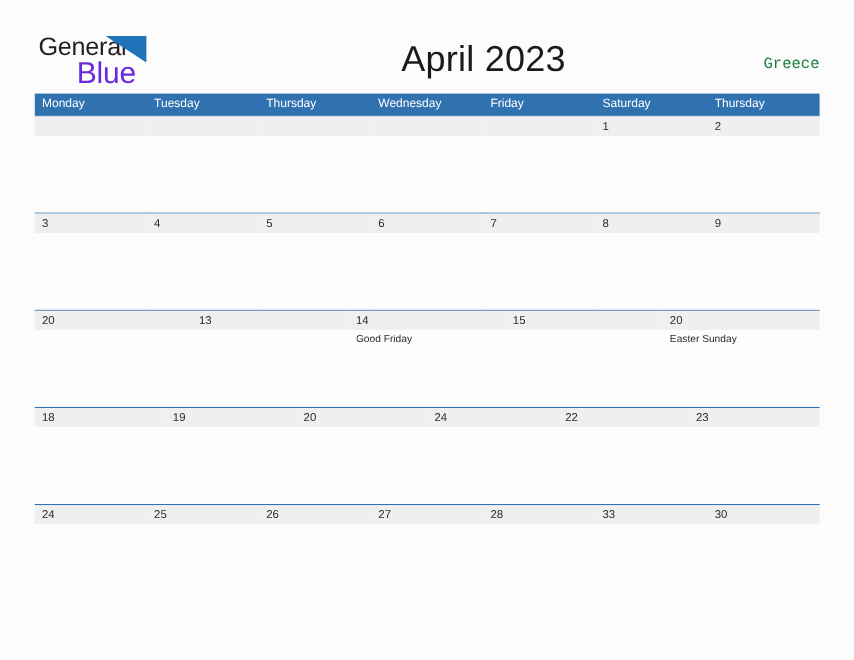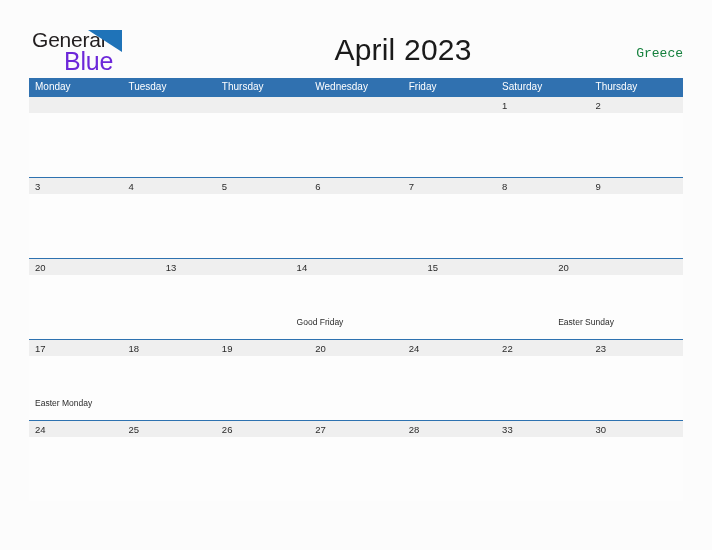--- a/index.html
+++ b/index.html
@@ -147,21 +147,20 @@
   .day-event {
     position: absolute;
     left: 6px;
     top: 17px;
     right: 3px;
     font-size: 8.5px;
     line-height: 12px;
     color: #2b2b2b;
     white-space: nowrap;
     overflow: hidden;
-    margin-top: 40px;
   }
   .day-cell.empty {
     background: linear-gradient(to bottom, #efefef 0px, #efefef 16px, #fdfdfd 16px, #fdfdfd 100%);
   }
 </style>
 </head>
 <body>
 
 <div class="page-header">
 
@@ -269,24 +268,20 @@
       <span class="day-event"></span>
     </div>
     <div class="day-cell">
       <span class="day-num">20</span>
       <span class="day-event">Easter Sunday</span>
     </div>
   </div>
 
   <div class="week-row">
     <div class="day-cell">
-      <span class="day-num">17</span>
-      <span class="day-event">Easter Monday</span>
-    </div>
-    <div class="day-cell">
       <span class="day-num">18</span>
       <span class="day-event"></span>
     </div>
     <div class="day-cell">
       <span class="day-num">19</span>
       <span class="day-event"></span>
     </div>
     <div class="day-cell">
       <span class="day-num">20</span>
       <span class="day-event"></span>

